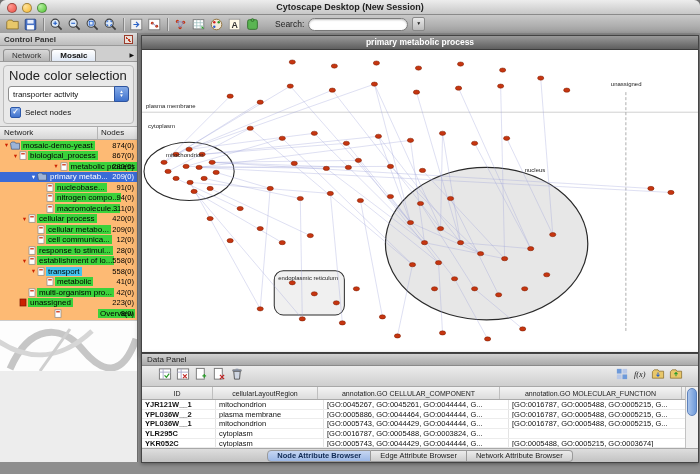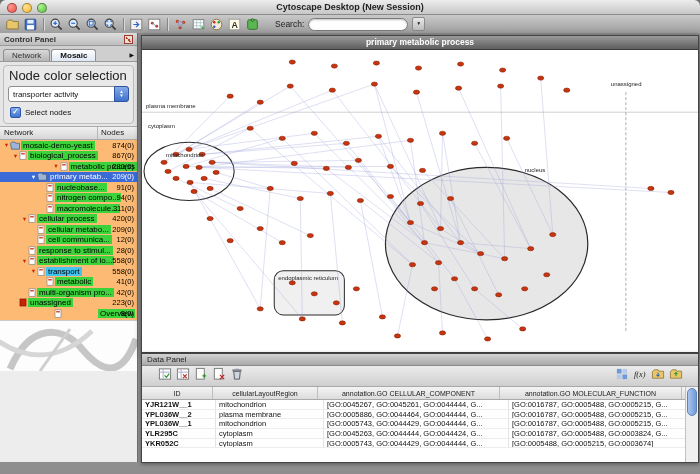--- a/index.html
+++ b/index.html
@@ -710,33 +710,37 @@
               </div>
               <div class="t-row">
                 <span class="t-cell idc" style="width: 70px;">YPL036W__1</span>
                 <span class="t-cell" style="width: 104px;">mitochondrion</span>
                 <span class="t-cell" style="width: 181px;">[GO:0005743, GO:0044429, GO:0044444, G...</span>
                 <span class="t-cell" style="width: 181px;">[GO:0016787, GO:0005488, GO:0005215, G...</span>
               </div>
               <div class="t-row">
                 <span class="t-cell idc" style="width: 70px;">YLR295C</span>
                 <span class="t-cell" style="width: 104px;">cytoplasm</span>
-                <span class="t-cell" style="width: 181px;">[GO:0045263, GO:0044444, GO:0044424, G...</span>
                 <span class="t-cell" style="width: 181px;">[GO:0016787, GO:0005488, GO:0003824, G...</span>
               </div>
               <div class="t-row">
                 <span class="t-cell idc" style="width: 70px;">YKR052C</span>
                 <span class="t-cell" style="width: 104px;">cytoplasm</span>
                 <span class="t-cell" style="width: 181px;">[GO:0005743, GO:0044429, GO:0044444, G...</span>
                 <span class="t-cell" style="width: 181px;">[GO:0005488, GO:0005215, GO:0003674]</span>
               </div>
             </div>
           <div class="t-scroll">
             <div class="t-thumb"></div>
           </div>
         </div>
+        <div class="dp-tabs" id="dp-tabs">
+            <span class="dp-tab selected">Node Attribute Browser</span>
+            <span class="dp-tab">Edge Attribute Browser</span>
+            <span class="dp-tab">Network Attribute Browser</span>
+          </div>
       </div>
 
     </div>
   </div>
 
 
 </div>
 
 </body></html>

